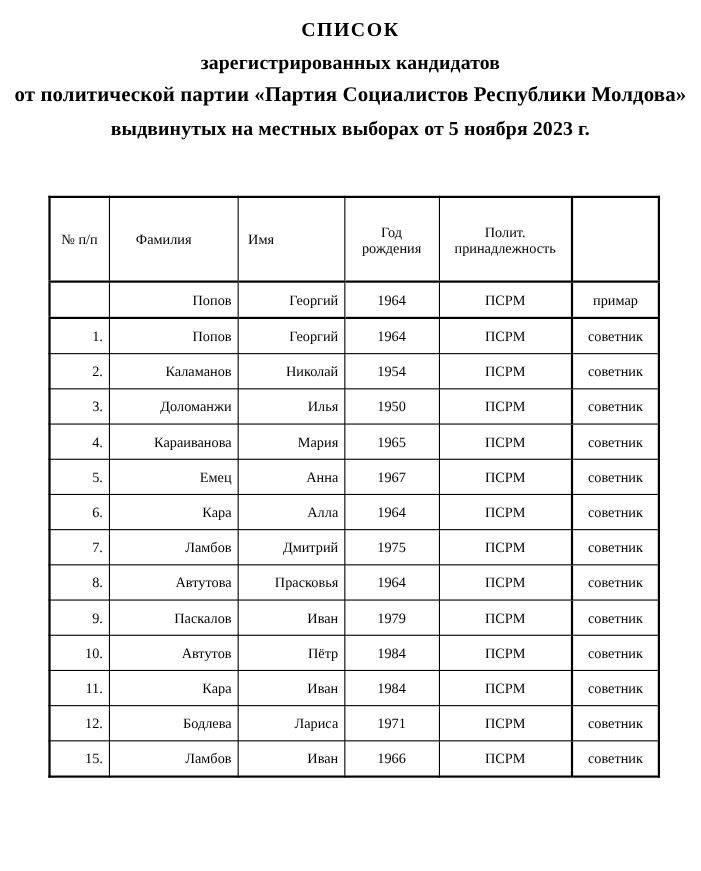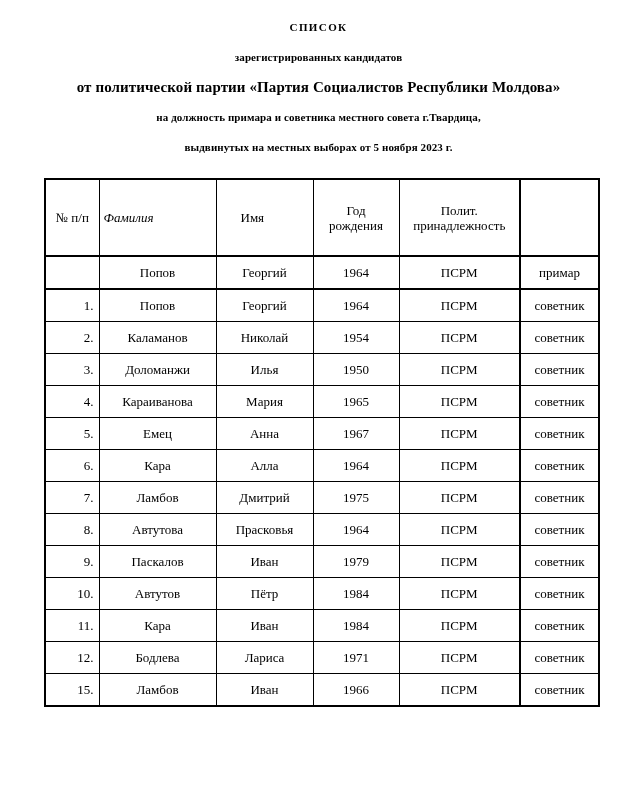--- a/index.html
+++ b/index.html
@@ -16,30 +16,30 @@
     position: relative;
   }
 
   
   .title-block {
     padding-top: 12px;
     text-align: center;
   }
   .title-line {
     font-weight: bold;
-    font-size: 11px;
+    font-size: 18px;
     line-height: 30px;
     letter-spacing: 0.1px;
     white-space: nowrap;
   }
   .title-line.lead {
     letter-spacing: 1.4px;
   }
   .title-line.wide {
-    font-size: 15px;
+    font-size: 19px;
   }
 
   
   .table-wrap {
     position: absolute;
     left: 44px;
     top: 178px;
     width: 460px;
   }
   table.candidates {
@@ -67,22 +67,22 @@
   
   thead th {
     height: 75px;
     vertical-align: top;
     padding-top: 7px;
     font-weight: bold;
     font-size: 12.8px;
     line-height: 15px;
   }
   thead th.h-num   { text-align: center; }
-  thead th.h-sur   { text-align: left; padding-left: 4px; font-style: italic; }
-  thead th.h-name  { text-align: left; padding-left: 24px; }
+  thead th.h-sur   { text-align: left; padding-left: 24px; }
+  thead th.h-name  { text-align: left; padding-left: 9px; }
   thead th.h-year  { text-align: center; }
   thead th.h-party { text-align: center; }
   thead th.h-blank { text-align: center; }
   thead tr { border-bottom: 2.5px solid #000; }
   thead th { border-bottom: 2.5px solid #000; }
 
   
   .sep-left { border-left: 2.5px solid #000 !important; }
 
   
@@ -94,21 +94,21 @@
 
   tbody td { height: 31px; }
 
   td.c-num-cell {
     text-align: right;
     padding-right: 11px;
     font-size: 13px;
   }
   td.c-sur-cell,
   td.c-name-cell {
-    text-align: center;
+    text-align: right;
     padding-left: 8px;
     font-weight: bold;
     font-size: 13.2px;
   }
   td.c-year-cell {
     text-align: center;
     font-size: 12.6px;
     vertical-align: top;
     padding-top: 3px;
   }
@@ -121,21 +121,20 @@
     font-size: 12.2px;
   }
 </style>
 </head>
 <body>
 
 <div class="title-block">
   <div class="title-line lead">СПИСОК</div>
   <div class="title-line">зарегистрированных кандидатов</div>
   <div class="title-line wide">от политической партии «Партия Социалистов Республики Молдова»</div>
-  <div class="title-line">на должность примара и советника местного совета г.Твардица,</div>
   <div class="title-line">выдвинутых на местных выборах от 5 ноября 2023 г.</div>
 </div>
 
 <div class="table-wrap">
   <table class="candidates">
     <colgroup>
       <col class="c-num">
         <col class="c-sur">
         <col class="c-name">
       <col class="c-year">

